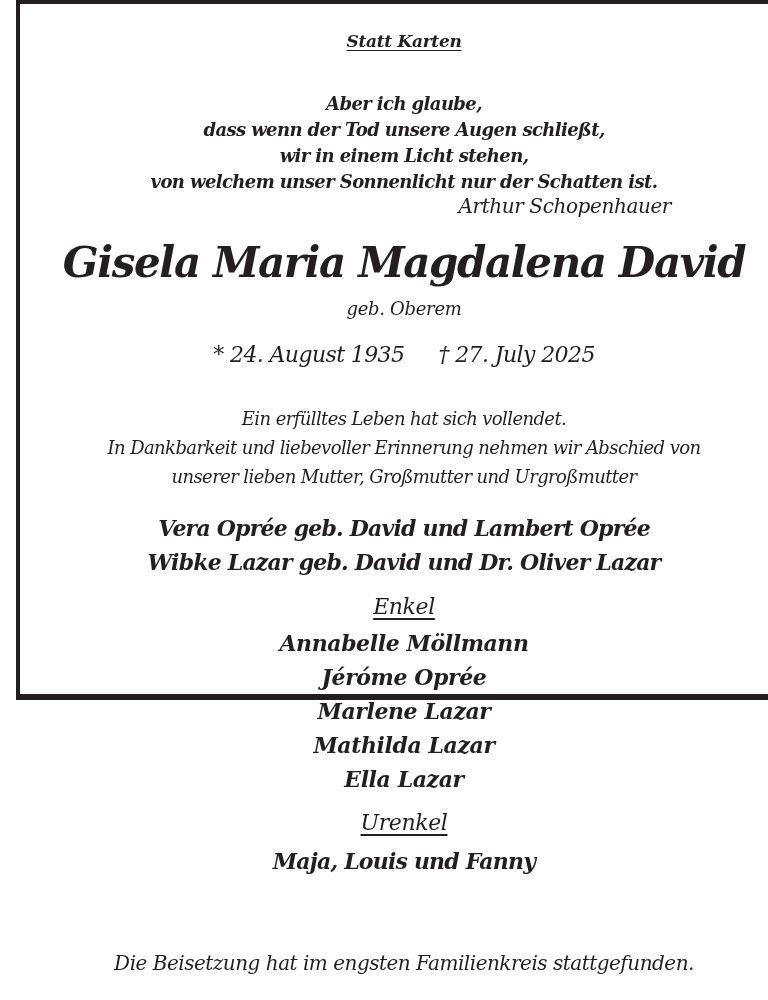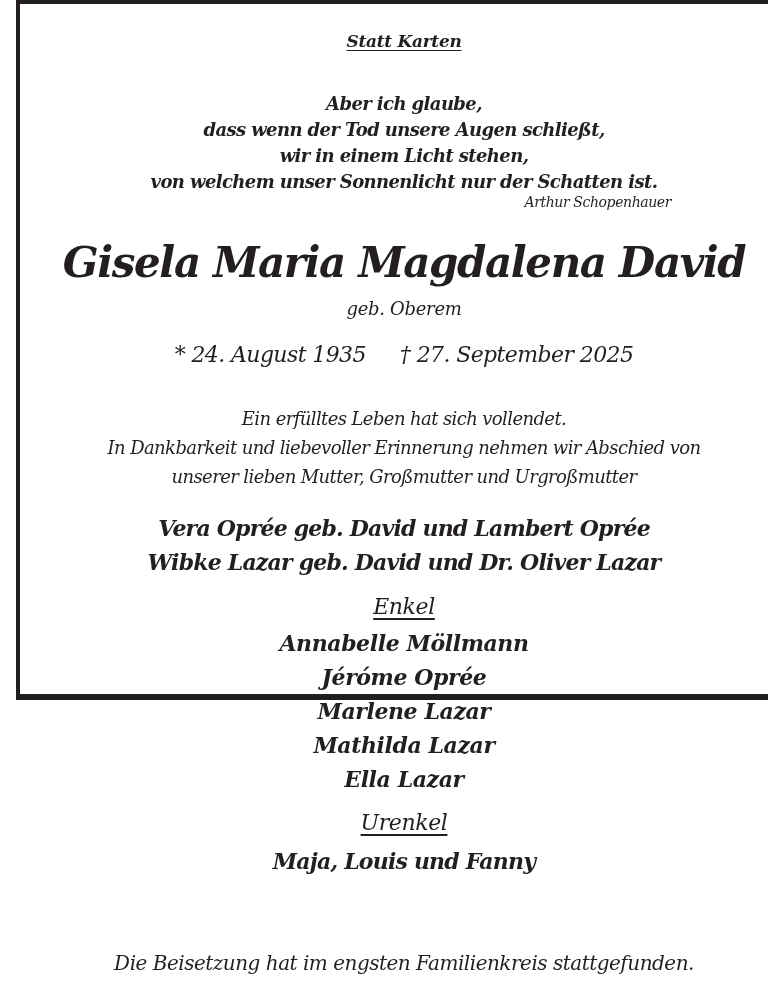--- a/index.html
+++ b/index.html
@@ -45,21 +45,21 @@
     .quote {
       font-size: 18px;
       font-weight: bold;
       letter-spacing: -0.6px;
       line-height: 26px;
     }
     .attribution {
       position: absolute;
       top: 190px;
       right: 108px;
-      font-size: 14px;
+      font-size: 20px;
       font-style: italic;
       letter-spacing: -0.4px;
       font-weight: normal;
     }
     .name {
       top: 234px;
       font-size: 42px;
       font-weight: bold;
       letter-spacing: -1.4px;
     }
@@ -116,21 +116,21 @@
   <div class="line quote" style="top:87px;">Aber ich glaube,</div>
   <div class="line quote" style="top:113px;">dass wenn der Tod unsere Augen schließt,</div>
   <div class="line quote" style="top:139px;">wir in einem Licht stehen,</div>
   <div class="line quote" style="top:165px;">von welchem unser Sonnenlicht nur der Schatten ist.</div>
   <div class="attribution">Arthur Schopenhauer</div>
 
   <div class="line name">Gisela Maria Magdalena David</div>
   <div class="line birthname">geb.  Oberem</div>
 
   <div class="line dates">
-    <span>* 24. August 1935</span><span class="gap"></span><span>† 27. September 2025</span>
+    <span>* 24. August 1935</span><span class="gap"></span><span>† 27. July 2025</span>
   </div>
 
   <div class="line body-text" style="top:400px;">Ein erfülltes Leben hat sich vollendet.</div>
   <div class="line body-text" style="top:429px;">In Dankbarkeit und liebevoller Erinnerung nehmen wir Abschied von</div>
   <div class="line body-text" style="top:458px;">unserer lieben Mutter, Großmutter und Urgroßmutter</div>
 
   <div class="line children" style="top:507px;">Vera Oprée geb. David und Lambert Oprée</div>
   <div class="line children" style="top:541px;">Wibke Lazar geb. David und Dr. Oliver Lazar</div>
 
   <div class="line section-label" style="top:590px;">Enkel</div>

